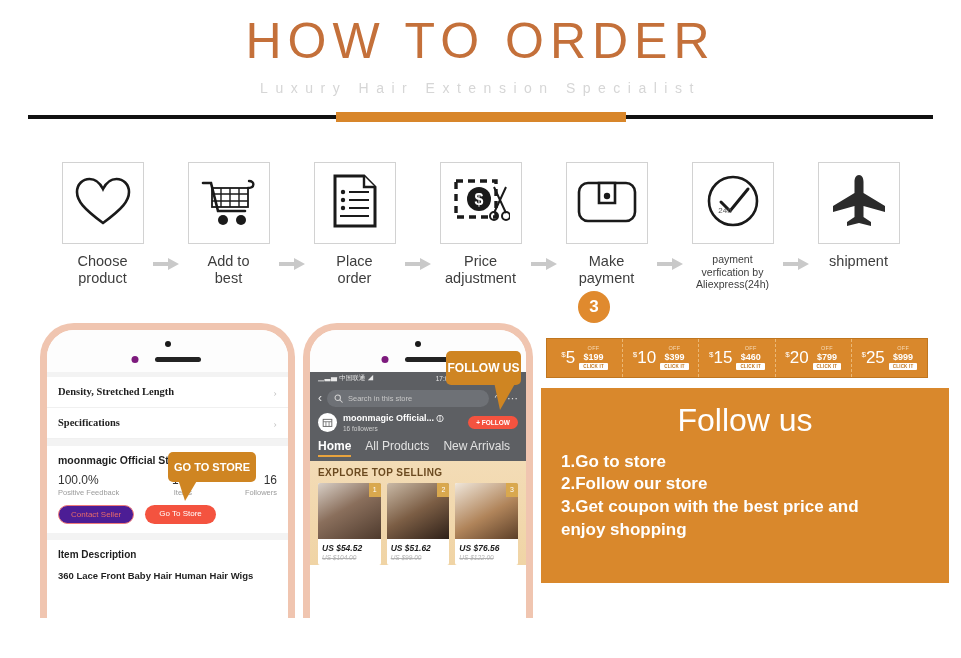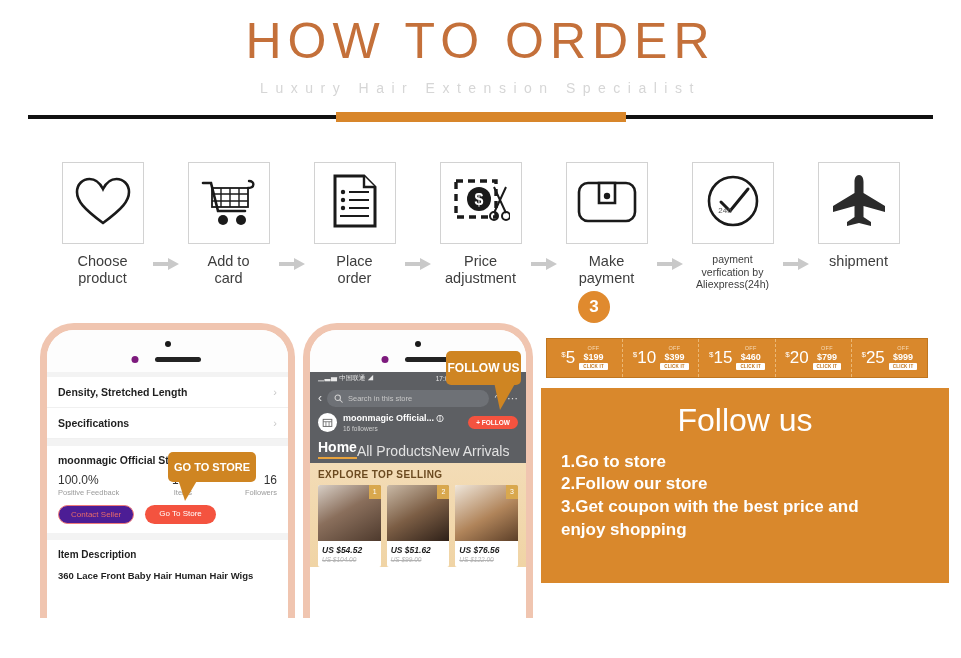--- a/index.html
+++ b/index.html
@@ -97,21 +97,21 @@
     position: absolute; top: 27px; left: 50%;
     transform: translateX(-50%) translateX(10px);
     width: 46px; height: 5px; border-radius: 3px; background: #232323;
   }
   .phone-screen { position: relative; background: #fff; }
 
   
   .p1-row {
     display: flex; align-items: flex-start; justify-content: space-between;
     padding: 9px 11px; border-bottom: 1px solid #f0f0f0;
-    font-size: 10.5px; font-weight: bold; color: #1f1f1f;
+    font-size: 10.5px; font-weight: bold; color: #1f1f1f; font-family: Liberation Serif, serif;
   }
   .chev { color: #c9c9c9; font-size: 11px; font-weight: normal; }
   .p1-gap { height: 7px; background: #f3f3f3; }
   .p1-store { padding: 8px 11px 9px; }
   .p1-store-name { font-size: 10.5px; font-weight: bold; color: #1f1f1f; }
   .p1-stats { display: flex; justify-content: space-between; margin-top: 7px; }
   .stat { text-align: left; }
   .stat .v { font-size: 12px; color: #333; }
   .stat .k { font-size: 7.5px; color: #9b9b9b; margin-top: 1px; text-align: right; }
   .stat.c { text-align: center; }
@@ -154,22 +154,22 @@
     display: flex; align-items: center; justify-content: center;
   }
   .p2-sname { color: #fff; font-size: 9px; font-weight: bold; }
   .p2-sfollowers { color: #cfcfcf; font-size: 6.5px; margin-top: 1px; }
   .p2-follow-btn {
     margin-left: auto; background: #f4533f; color: #fff;
     border-radius: 9px; font-size: 6.5px; font-weight: bold;
     padding: 3px 8px;
   }
   .p2-tabs {
-    display: flex; padding: 3px 8px 4px;
-    background: #5d5f63; font-size: 14px; color: #e2e2e2; align-items: flex-end;
+    display: flex; gap: 14px; padding: 3px 8px 4px;
+    background: #5d5f63; font-size: 12px; color: #e2e2e2;
   }
   .p2-tab.active { color: #fff; font-weight: bold; border-bottom: 2px solid #e8a33d; padding-bottom: 2px; }
   .p2-promo {
     background: linear-gradient(180deg,#f3dcb6 0%, #f0d4a5 100%);
     padding: 6px 8px 0;
   }
   .p2-promo-h { font-size: 10px; font-weight: bold; color: #6b4a20; letter-spacing: .4px; }
   .p2-cards { display: flex; gap: 6px; margin-top: 5px; }
   .p2-card { flex: 1; background: #fff; border-radius: 2px; overflow: hidden; }
   .p2-img { position: relative; height: 56px; }
@@ -276,21 +276,21 @@
           <rect x="13" y="13" width="36" height="19" fill="none" stroke="#1a1a1a" stroke-width="1.8"></rect>
           <path d="M13 19 H49 M13 26 H49 M22 13 V32 M31 13 V32 M40 13 V32" stroke="#1a1a1a" stroke-width="1.4"></path>
           <path d="M49 13 C56 13 56 6 50 6" fill="none" stroke="#1a1a1a" stroke-width="2.4" stroke-linecap="round"></path>
           <circle cx="24" cy="45" r="5" fill="#1a1a1a"></circle>
           <circle cx="42" cy="45" r="5" fill="#1a1a1a"></circle>
         </svg>
       </span>
     </div>
     <div class="step-label">
       <div>Add to</div>
-      <div>card</div>
+      <div>best</div>
     </div>
   </div>
 
   <div class="arrow">
     <svg width="26" height="12" viewBox="0 0 26 12">
         <path d="M0 4 H15 V0 L26 6 L15 12 V8 H0 Z" fill="#c9c9c9"></path>
       </svg>
   </div>
 
   <div class="step">

